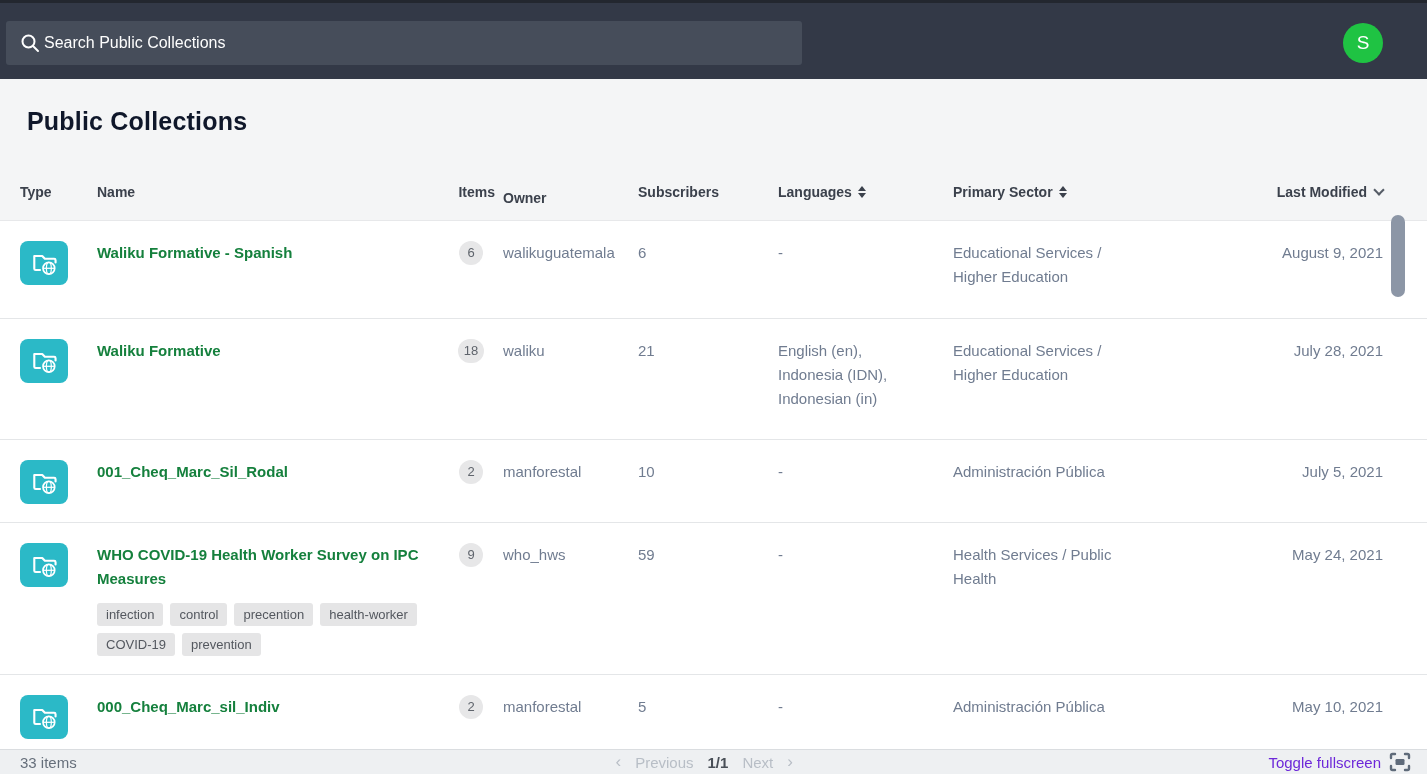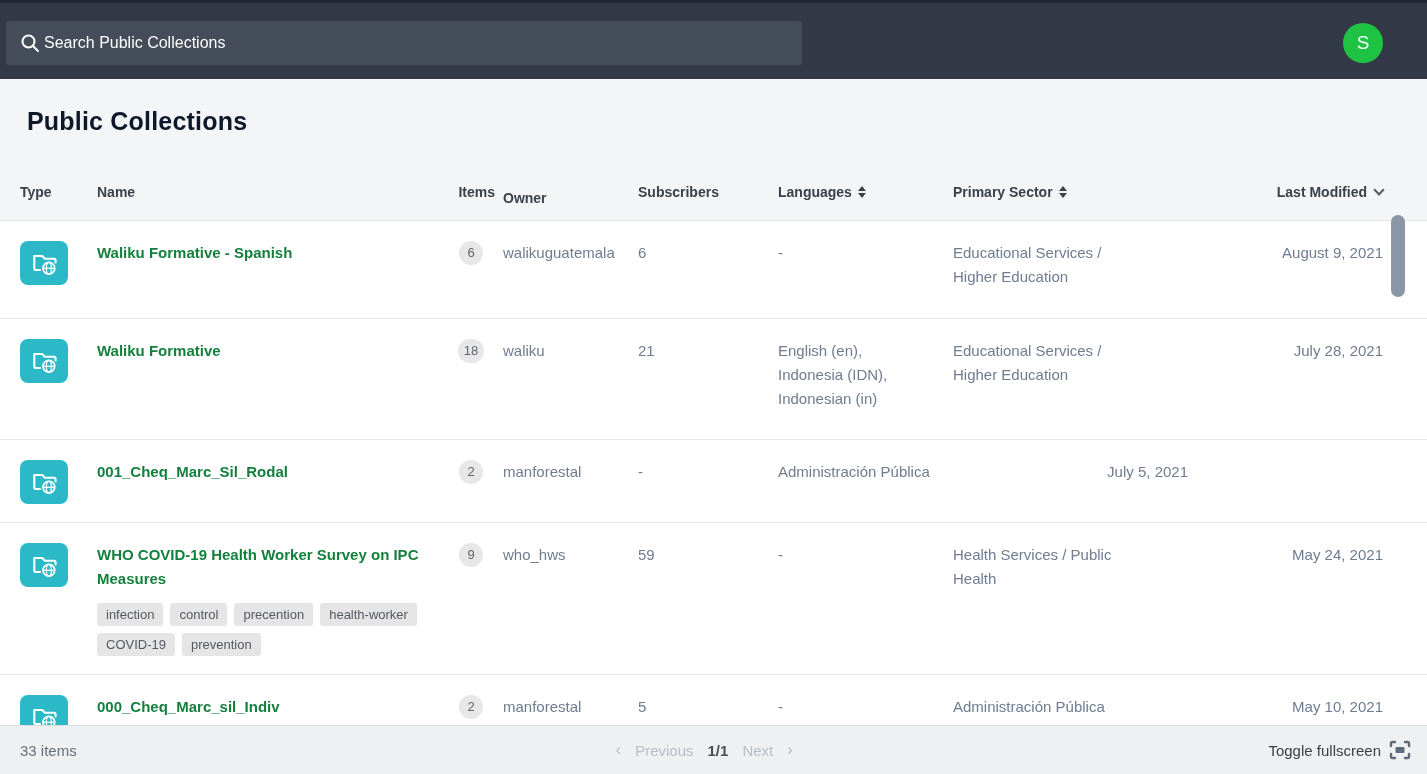--- a/index.html
+++ b/index.html
@@ -95,31 +95,31 @@
   .modified-cell { text-align: right; padding-right: 0; }
 
   
   .scrollbar-thumb {
     position: absolute; right: 22px; top: 215px; width: 14px; height: 82px;
     background: #8c96a6; border-radius: 7px; cursor: pointer;
   }
 
   
   .footer {
-    position: absolute; left: 0; right: 0; bottom: 0; height: 49px;
+    position: absolute; left: 0; right: 0; bottom: 0; height: 25px;
     background: #eef0f2; border-top: 1px solid #dadde0;
     display: flex; align-items: center; padding: 0 16px 0 20px;
     font-size: 15px; color: #666f7b;
   }
   .footer-left { width: 120px; }
   .pagination { flex: 1; display: flex; justify-content: center; align-items: center; gap: 14px; }
   .pg-muted { color: #b8bec6; cursor: default; }
   .pg-arrow { font-size: 17px; }
   .pg-page { color: #494f57; font-weight: bold; }
-  .fullscreen { display: flex; align-items: center; gap: 8px; color: #404040; cursor: pointer; }
+  .fullscreen { display: flex; align-items: center; gap: 8px; color: #6d28d9; cursor: pointer; }
   .fullscreen svg { display: block; }
 </style>
 </head>
 <body>
 
 <header class="topbar">
   <div class="searchbox">
     <span class="search-icon">
       <svg width="20" height="20" viewBox="0 0 20 20">
         <circle cx="8.5" cy="8.5" r="6" fill="none" stroke="#ffffff" stroke-width="2"></circle>
@@ -224,20 +224,21 @@
       </div>
     </div>
     <div class="cell name-cell">
       <div class="asset-name">001_Cheq_Marc_Sil_Rodal</div>
 
     </div>
     <div class="cell items-cell">
       <span class="badge">2</span>
     </div>
     <div class="cell" style="padding-left:8px;">manforestal</div>
+    <div class="cell">10</div>
     <div class="cell langs-cell">-</div>
     <div class="cell sector-cell">Administración Pública</div>
     <div class="cell modified-cell">July 5, 2021</div>
   </div>
 
   <div class="grid-cols row" style="min-height: 145px;">
     <div class="cell type-cell">
       <div class="type-icon">
         <svg width="30" height="28" viewBox="0 0 34 30">
           <path d="M6 7 h9 l3 3.2 h10.5 a1.6 1.6 0 0 1 1.6 1.6 v2.5 M12.5 23 H7.6 A1.6 1.6 0 0 1 6 21.4 V7" fill="none" stroke="#ffffff" stroke-width="2.4" stroke-linecap="round" stroke-linejoin="round"></path>

